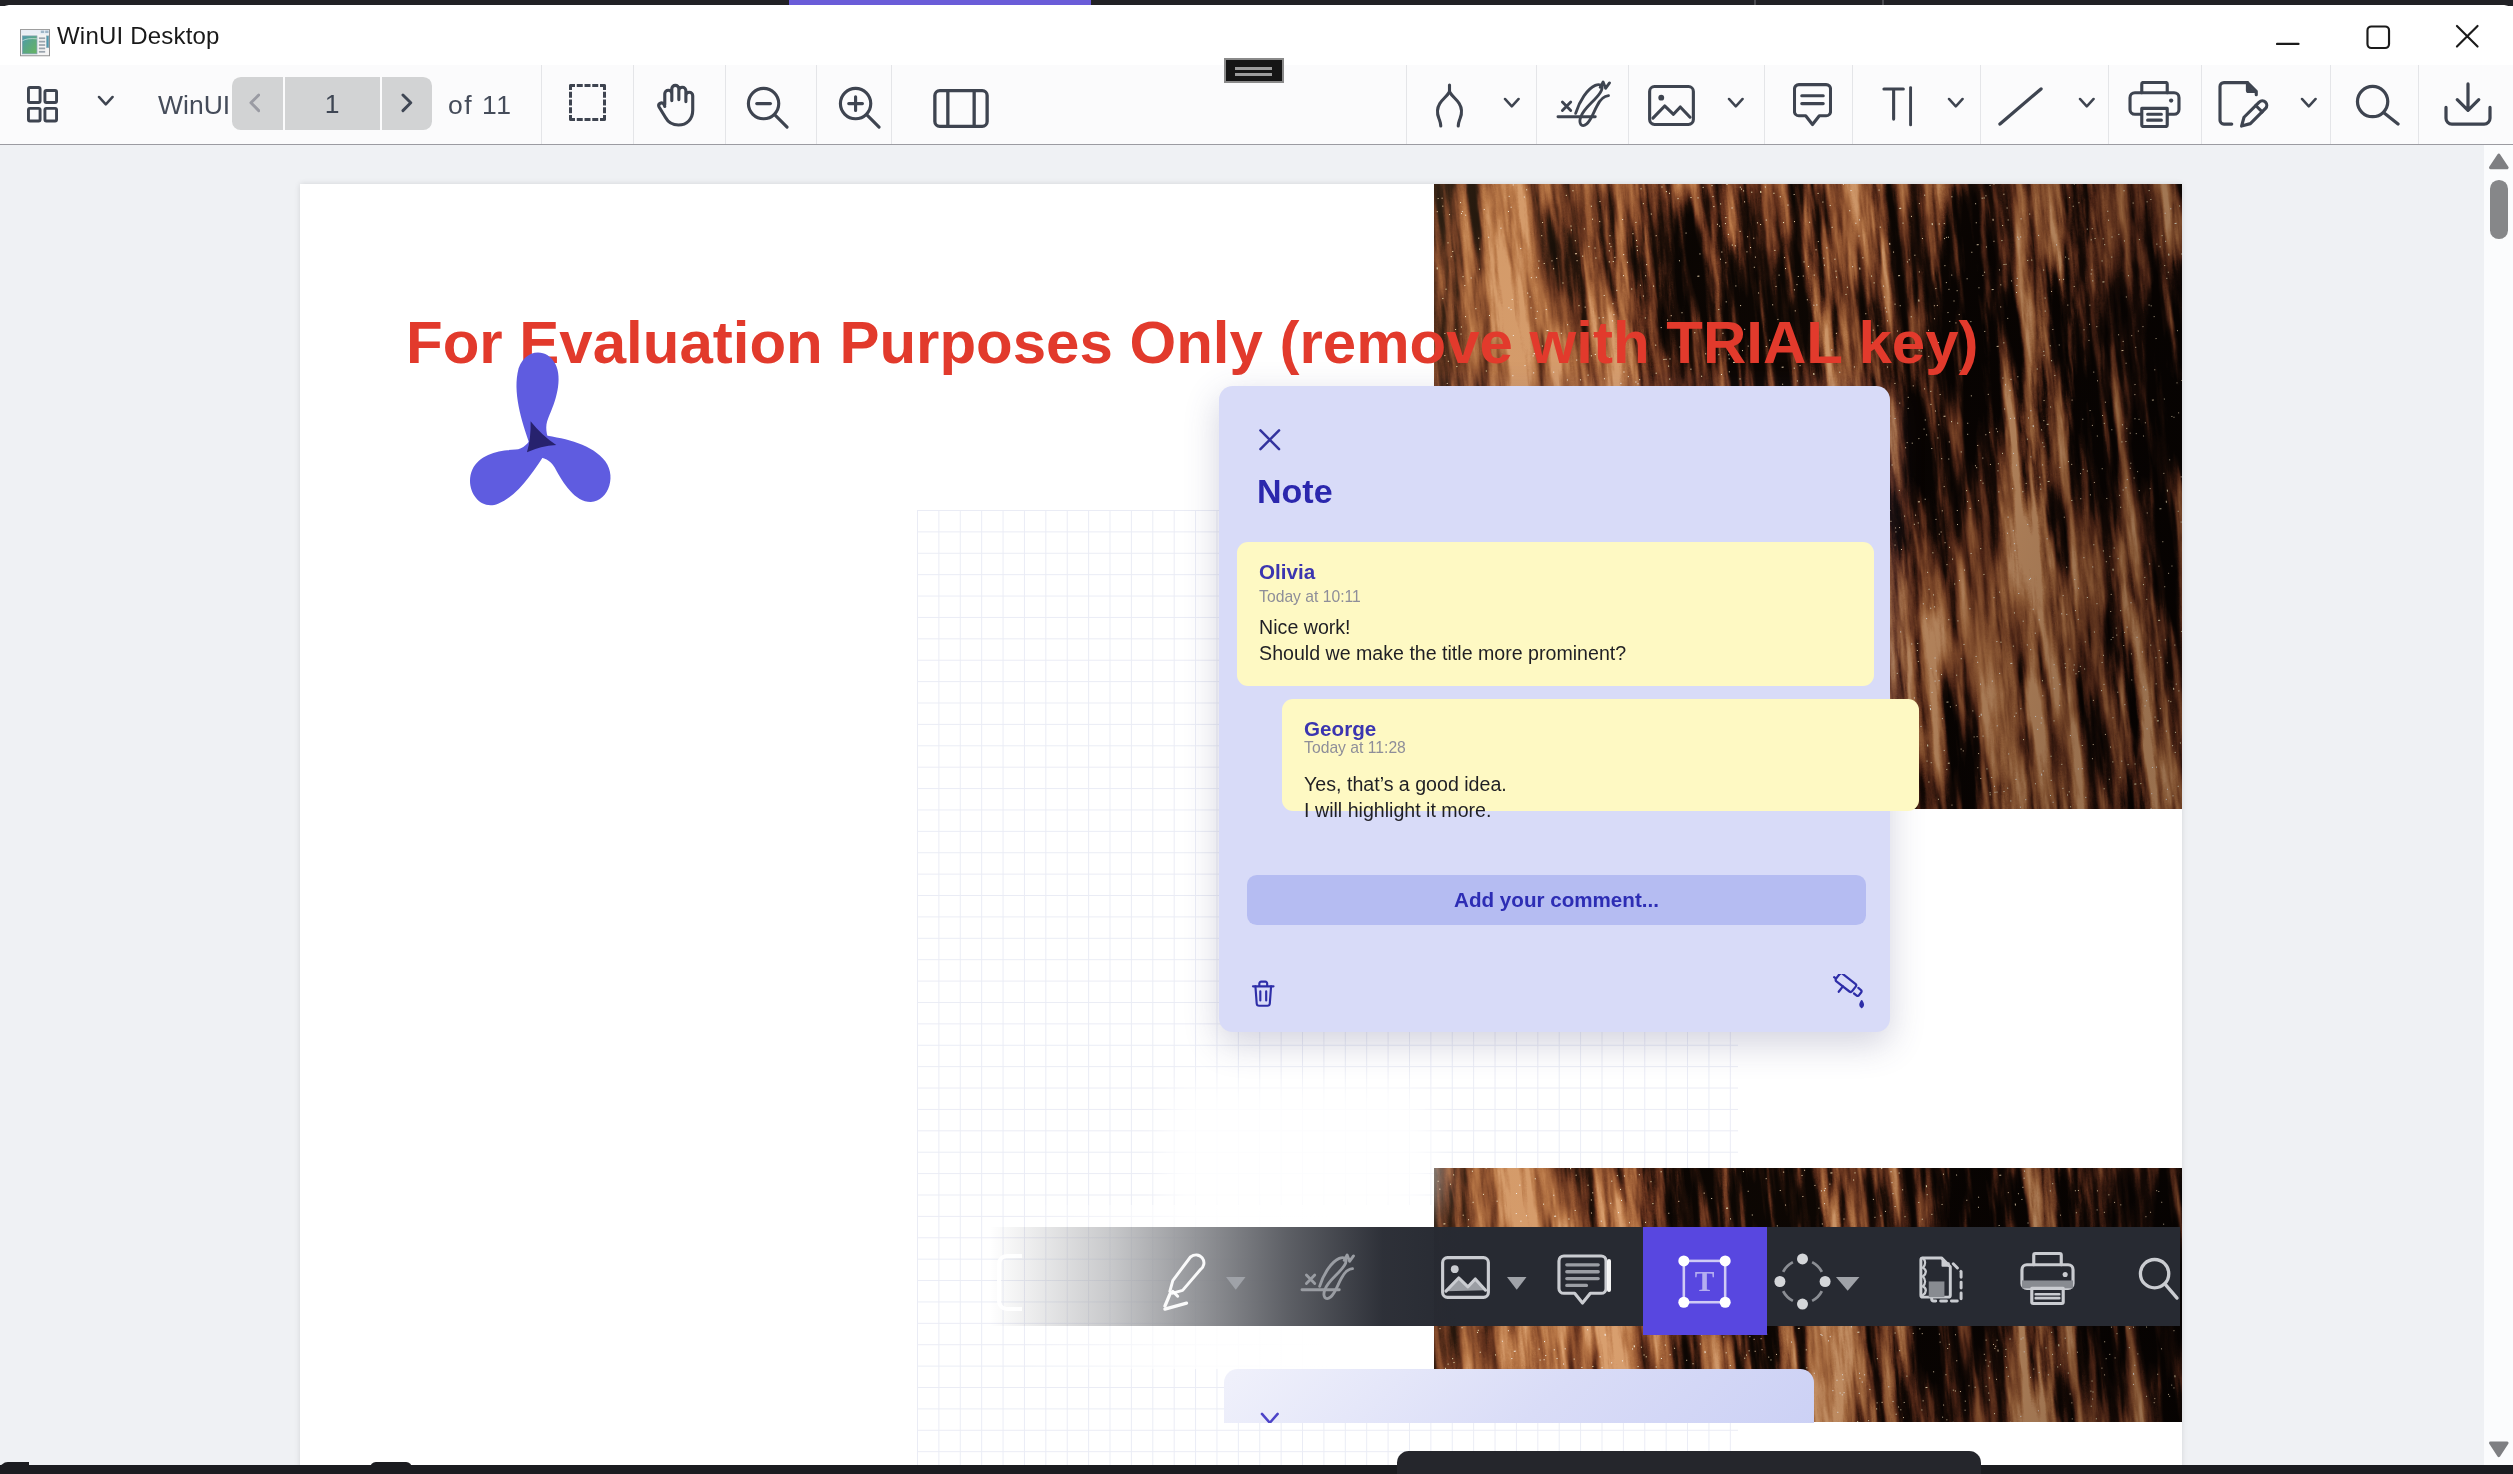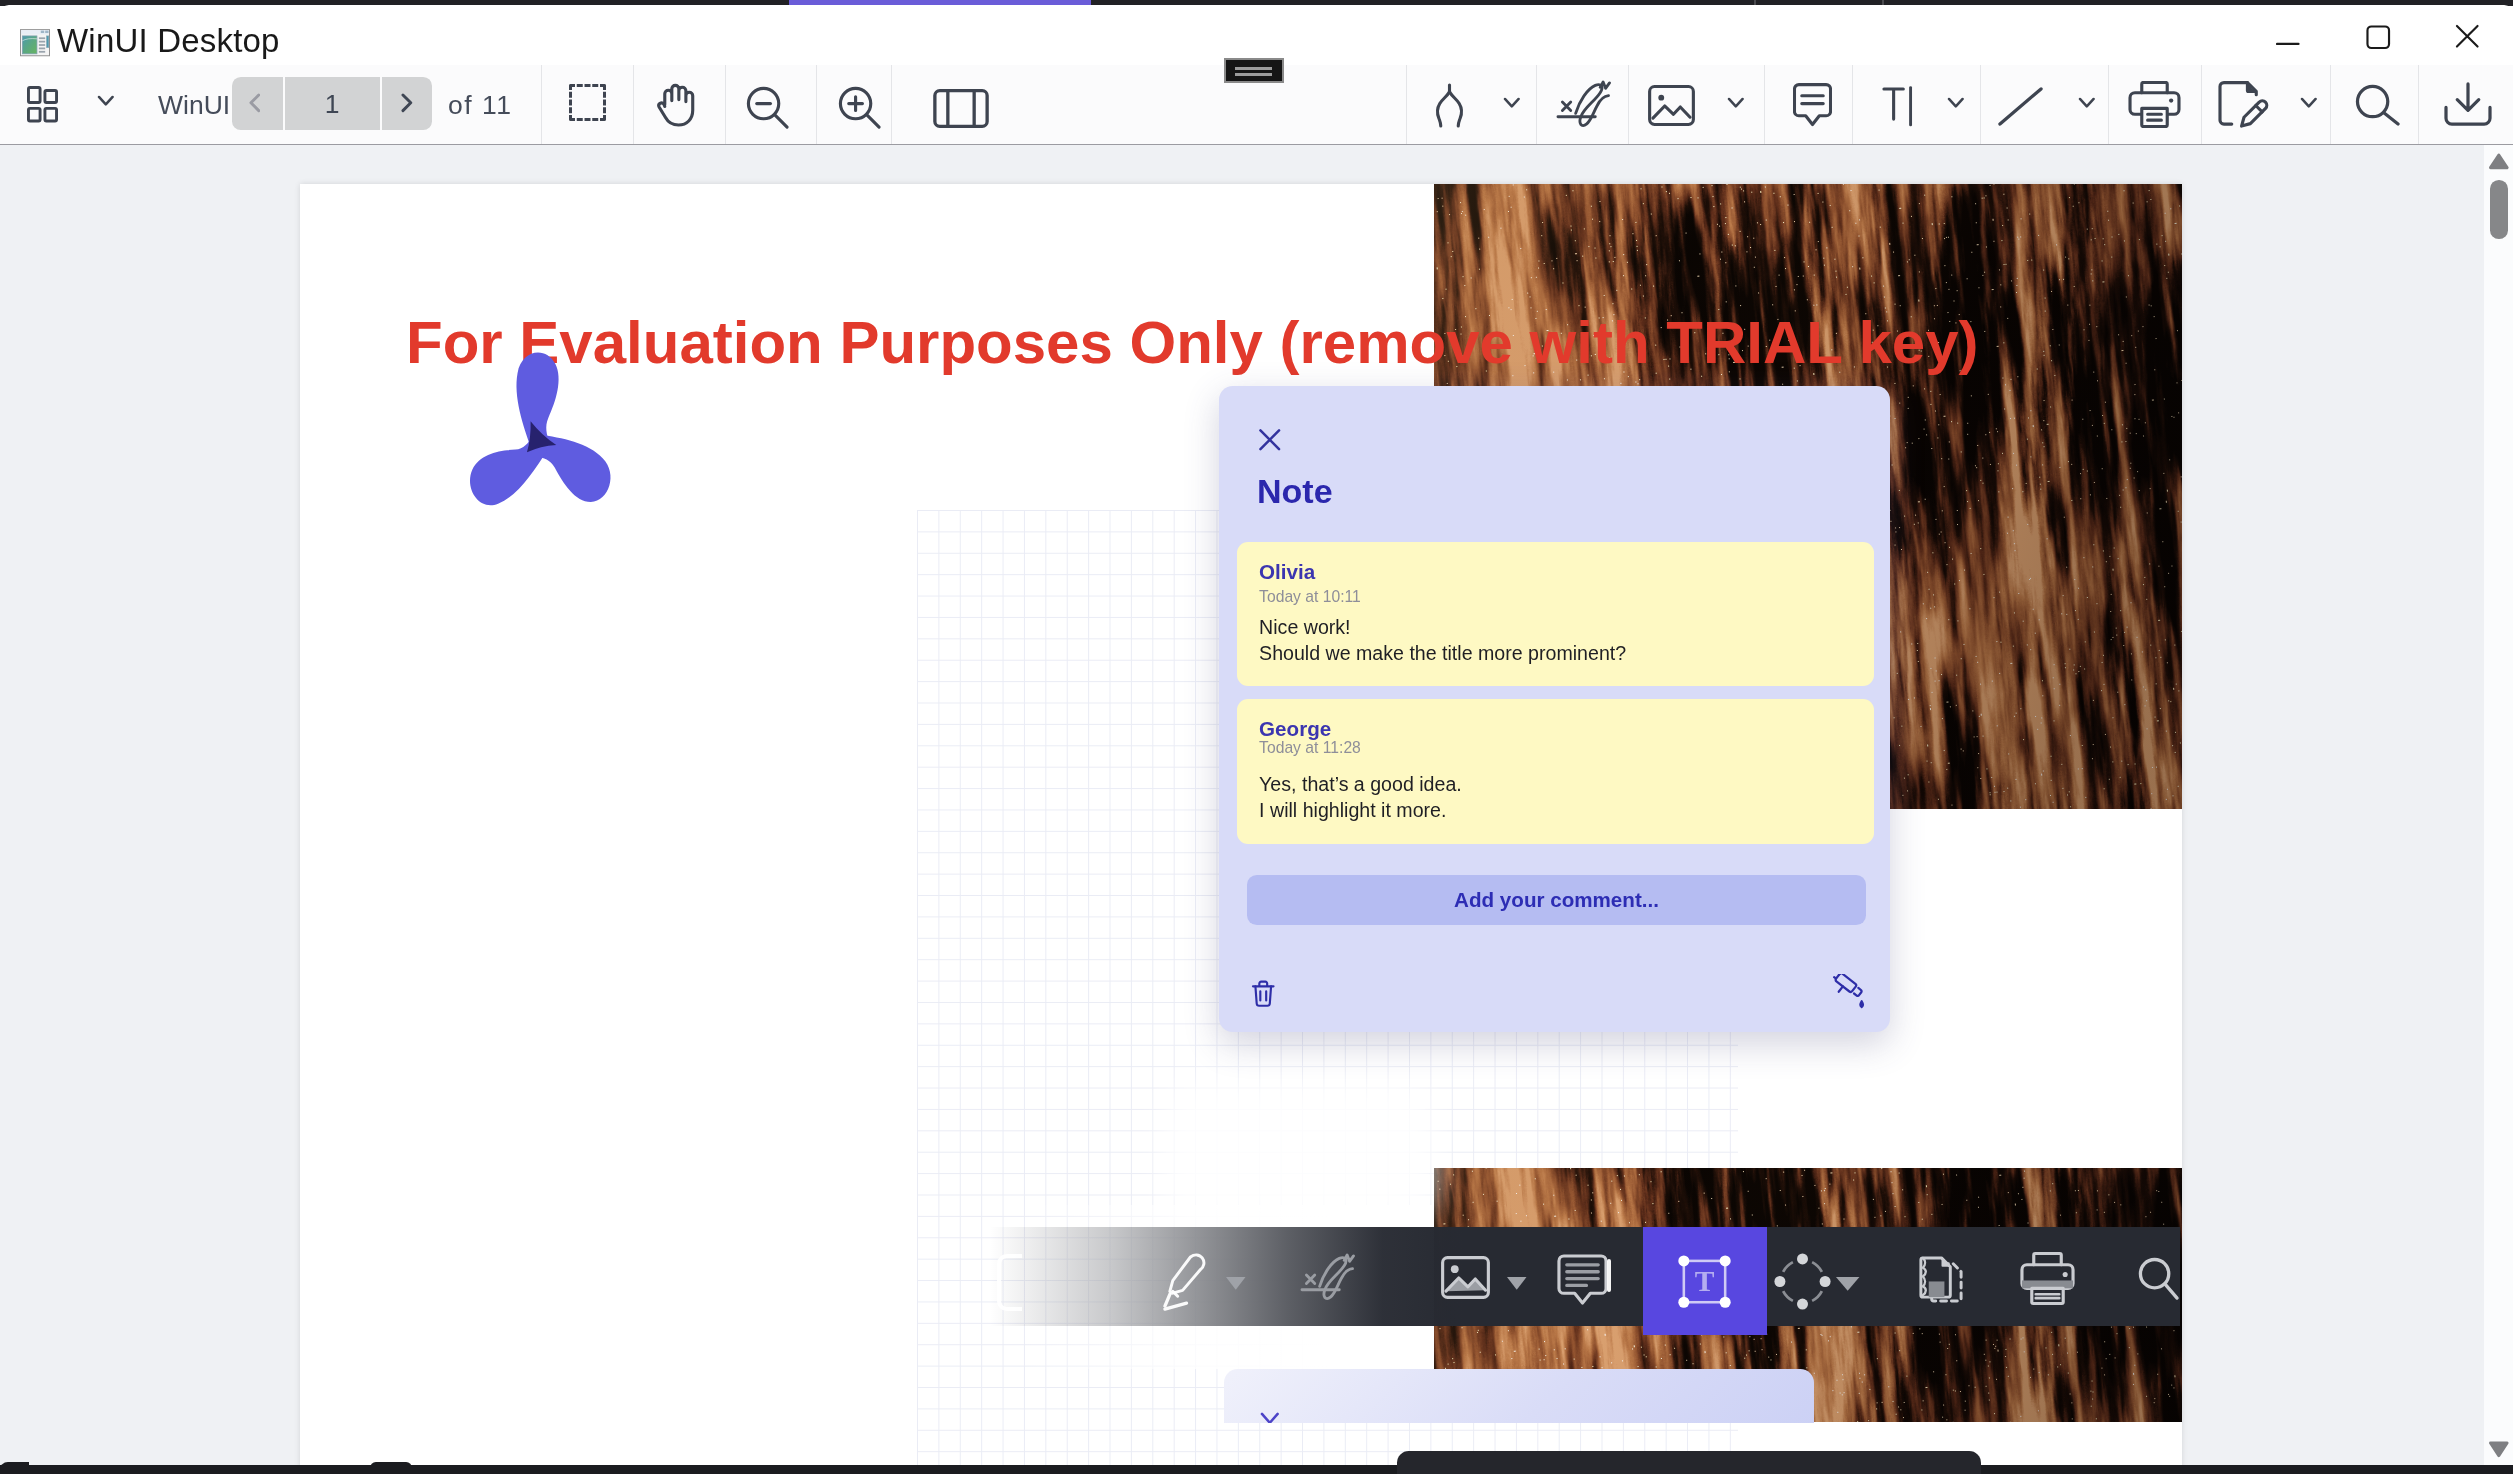--- a/index.html
+++ b/index.html
@@ -2,21 +2,21 @@
 <html><head>
 <meta charset="utf-8">
 <style>
 html,body{margin:0;padding:0;width:2513px;height:1474px;overflow:hidden;background:#fff;font-family:"Liberation Sans",sans-serif;}
 *{box-sizing:border-box;}
 .abs{position:absolute;}
 #topstrip{position:absolute;left:0;top:0;width:2513px;height:5.9px;background:#212125;}
 #topstrip .purple{position:absolute;left:789px;top:0;width:302px;height:5.9px;background:#6a5cd8;}
 #win{position:absolute;left:0;top:0;width:2513px;height:1474px;background:transparent;}
 #titlebar{position:absolute;left:0;top:4.9px;width:2513px;height:60px;background:#ffffff;border-radius:8.8px 8.8px 0 0;}
-#title{position:absolute;left:57px;top:17.6px;font-size:33px;color:#191919;letter-spacing:0.2px;}
+#title{position:absolute;left:57px;top:17.6px;font-size:24px;color:#191919;letter-spacing:0.2px;}
 #toolbar{position:absolute;left:0;top:65px;width:2513px;height:80px;background:#fbfbfc;border-bottom:1px solid #9b9ba1;box-shadow:0 2px 2.9px rgba(0,0,0,0.06);}
 .sep{position:absolute;top:0;width:1px;height:79px;background:#e4e5e8;}
 #content{position:absolute;left:0;top:145px;width:2513px;height:1329px;background:#eff1f4;overflow:hidden;}
 #page{position:absolute;left:300px;top:39px;width:1882px;height:1290px;background:#ffffff;box-shadow:0 0 5.9px rgba(0,0,0,0.12);}
 #scrolltrack{position:absolute;left:2484px;top:0;width:29px;height:1329px;background:#fbfcfd;}
 #thumb{position:absolute;left:2490px;top:35px;width:17.6px;height:59px;border-radius:8.8px;background:#868789;}
 #grid{position:absolute;left:617px;top:326px;width:821px;height:982px;
 background-image:linear-gradient(#eaecf5 1px,transparent 1px),linear-gradient(90deg,#eaecf5 1px,transparent 1px);
 background-size:21.4px 21.4px;background-position:0 0;}
 #redtext{position:absolute;left:106px;top:124px;width:1764px;font-family:"Liberation Sans",sans-serif;font-weight:bold;font-size:60px;color:#e23a2c;white-space:nowrap;}
@@ -347,21 +347,21 @@
     <div id="notepop">
       <svg id="noteclose" class="abs" style="left:39px;top:42px" width="23.5" height="23.5" viewBox="0 0 24 24">
             <path d="M2.5 2.5 L21.5 21.5 M21.5 2.5 L2.5 21.5" stroke="#33339e" stroke-width="2.6" stroke-linecap="round"></path>
           </svg>
       <div id="notetitle">Note</div>
       <div class="card" style="top:156px;height:144px;">
         <div class="cname" style="top:14.7px;">Olivia</div>
         <div class="ctime" style="top:46px;">Today at 10:11</div>
         <div class="cbody" style="top:73px;">Nice work!<br>Should we make the title more prominent?</div>
       </div>
-      <div class="card" style="top:313px;height:145px;">
+      <div class="card" style="top:313px;height:112px;margin-left:45px;">
         <div class="cname" style="top:14.7px;">George</div>
         <div class="ctime" style="top:40px;">Today at 11:28</div>
         <div class="cbody" style="top:73px;">Yes, that’s a good idea.<br>I will highlight it more.</div>
       </div>
       <div id="addbtn">Add your comment...</div>
       <svg id="trash" class="abs" style="left:32px;top:594px" width="24.5" height="27.4" viewBox="0 0 25 28" fill="none" stroke="#2e2ea8" stroke-width="2.2" stroke-linecap="round">
  <path d="M2 6.5 H23"></path>
             <path d="M8.5 6 V3.5 a1.8 1.8 0 0 1 1.8-1.8 h4.4 a1.8 1.8 0 0 1 1.8 1.8 V6"></path>
  <path d="M4.5 6.5 L5.8 24 a2.5 2.5 0 0 0 2.5 2.3 h8.4 a2.5 2.5 0 0 0 2.5-2.3 L20.5 6.5"></path>
  <path d="M9.5 11.5 V21 M15.5 11.5 V21"></path>

